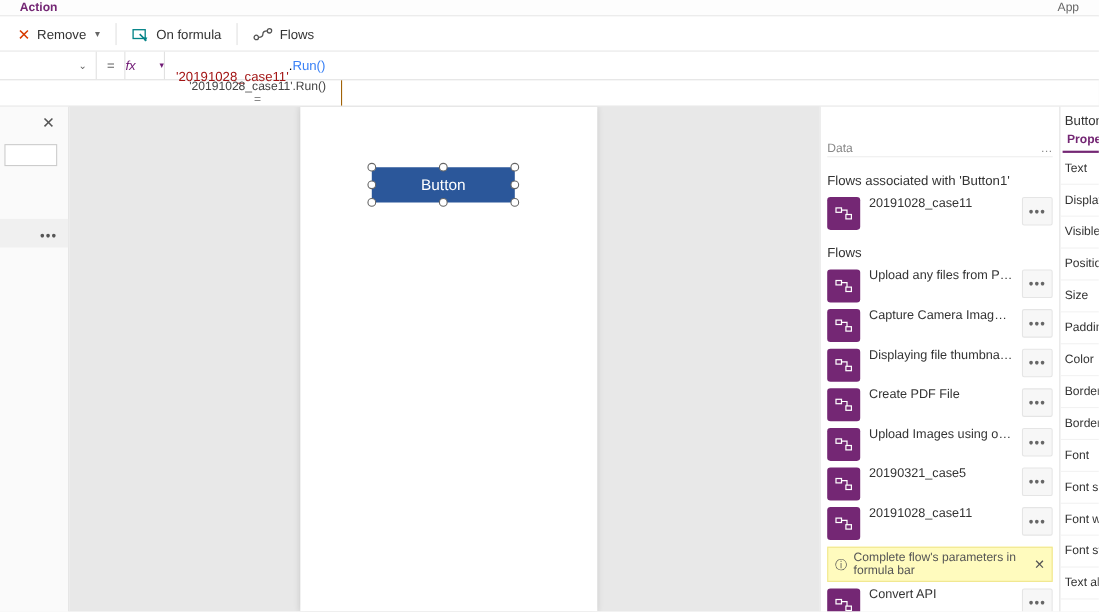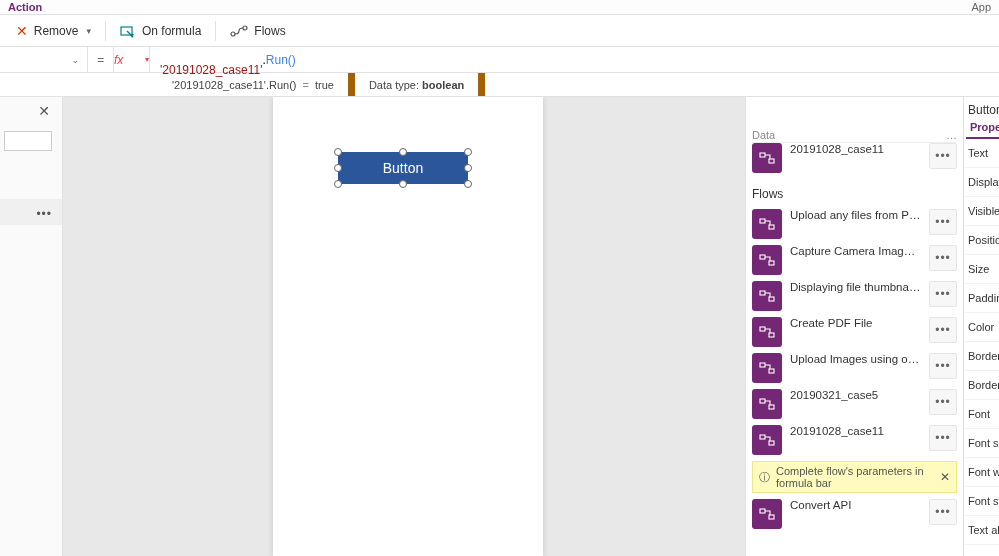--- a/index.html
+++ b/index.html
@@ -1,45 +1,45 @@
 <!DOCTYPE html>
 <html><head>
   <meta charset="utf-8">
   <style>
     * { box-sizing: border-box; margin: 0; padding: 0; font-family: "Segoe UI", Arial, sans-serif; }
     body { width: 999px; height: 556px; overflow: hidden; background: #fff; font-size: 12px; color: #333; }
 
     
-    .header { height: 15px; background: #fdfdfd; border-bottom: 1px solid #e1e1e1; display: flex; justify-content: space-between; align-items: center; padding: 0 8px; font-size: 11px; }
+    .header { height: 15px; background: #fdfdfd; border-bottom: 1px solid #e1e1e1; display: flex; justify-content: space-between; align-items: center; padding: 0 18px; font-size: 11px; }
     .header .tab-label { color: #742774; font-weight: 600; }
     .header .app-label { color: #666; }
 
     
     .ribbon { height: 32px; background: #fff; border-bottom: 1px solid #e1e1e1; display: flex; align-items: center; padding: 0 6px; }
     .ribbon-item { display: flex; align-items: center; gap: 6px; padding: 4px 10px; cursor: pointer; border-radius: 2px; }
     .ribbon-sep { width:1px; height:20px; background:#e1e1e1; margin:0 4px; }
     .icon-remove { color: #d83b01; font-size: 14px; }
     .chevron { font-size: 9px; color: #666; margin-left:2px; }
     .icon-onselect svg, .icon-flows svg { display:block; }
 
     
     .formula-row { height: 26px; background: #fff; border-bottom: 1px solid #e1e1e1; display: flex; align-items: stretch; }
     .prop-dd { width: 88px; border-right: 1px solid #e1e1e1; display:flex; align-items:center; justify-content:flex-end; padding-right:8px; }
     .eq-cell { width: 26px; border-right:1px solid #e1e1e1; display:flex; align-items:center; justify-content:center; color:#666; font-style:italic; }
-    .fx-cell { width: 36px; border-right:1px solid #e1e1e1; display:flex; align-items:center; justify-content:space-between; color:#ef4444; font-style:italic; font-family: "Times New Roman", serif; }
+    .fx-cell { width: 36px; border-right:1px solid #e1e1e1; display:flex; align-items:center; justify-content:space-between; color:#701a75; font-style:italic; font-family: "Times New Roman", serif; }
     .fx-cell .chev { font-size:8px; margin-left:2px; font-style:normal; }
     .formula-input { flex:1; padding: 0 10px; display:flex; align-items:center; font-family: Consolas, monospace; font-size: 12px; }
     .tok-str { color: #a31515; margin-top: 20px; }
     .tok-dot { color: #000; }
     .tok-meth { color: #3b82f6; }
 
     
     .intelli { height: 24px; border-bottom: 1px solid #e1e1e1; display:flex; align-items:center; font-size: 11px; color:#444; }
     .intelli .pad-left { width: 158px; }
-    .intelli .cell { padding: 0 14px; height:100%; display:flex; align-items:center; border-right:7px solid #a16207; }
+    .intelli .cell { padding: 0 14px; height:100%; display:flex; align-items:center; border-right:1px solid #a16207;flex-direction:column; }
     .intelli .eq-txt { color:#888; margin: 0 6px; }
     .intelli .true-txt { color:#444; }
     .intelli strong { font-weight:600; }
 
     
     .main { position: relative; height: calc(556px - 15px - 32px - 26px - 24px); display:flex; }
     
     
     .left-panel { width: 63px; border-right:1px solid #e1e1e1; background:#fafafa; position:relative; }
     .close-x { position:absolute; top:6px; right:12px; font-size:14px; color:#555; cursor:pointer; }
@@ -127,23 +127,20 @@
       <span class="tok-meth">Run()</span>
   </div>
 </div>
 
 <div class="intelli">
   <div class="pad-left"></div>
   <div class="cell">
     <span>'20191028_case11'.Run()</span>
     <span class="eq-txt">=</span>
     <span class="true-txt">true</span>
-  </div>
-  <div class="cell">
-    <span>Data type: </span>&nbsp;<strong>boolean</strong>
   </div>
 </div>
 
 <div class="main">
 
   <div class="left-panel">
     <span class="close-x">✕</span>
     <div class="search-box"></div>
     <div class="tree-row"></div>
     <span class="tree-dots">•••</span>
@@ -162,20 +159,21 @@
     <div class="handle h-bl"></div>
     <div class="handle h-bm"></div>
     <div class="handle h-br"></div>
   </div>
 
   <div class="data-panel">
     <div class="hdr">
       <span>Data</span>
       <span>…</span>
     </div>
+    <div class="section-title">Flows associated with 'Button1'</div>
     <div id="assoc-list">
         <div class="flow-item">
           <div class="flow-icon">
             <svg width="18" height="14">
               <rect x="2" y="2" width="5" height="4" fill="none" stroke="#fff" stroke-width="1.1"></rect>
               <rect x="11" y="8" width="5" height="4" fill="none" stroke="#fff" stroke-width="1.1"></rect>
               <path d="M7 4 H12 V8" fill="none" stroke="#fff" stroke-width="1.1"></path>
             </svg>
           </div>
           <div class="flow-label">20191028_case11</div>

